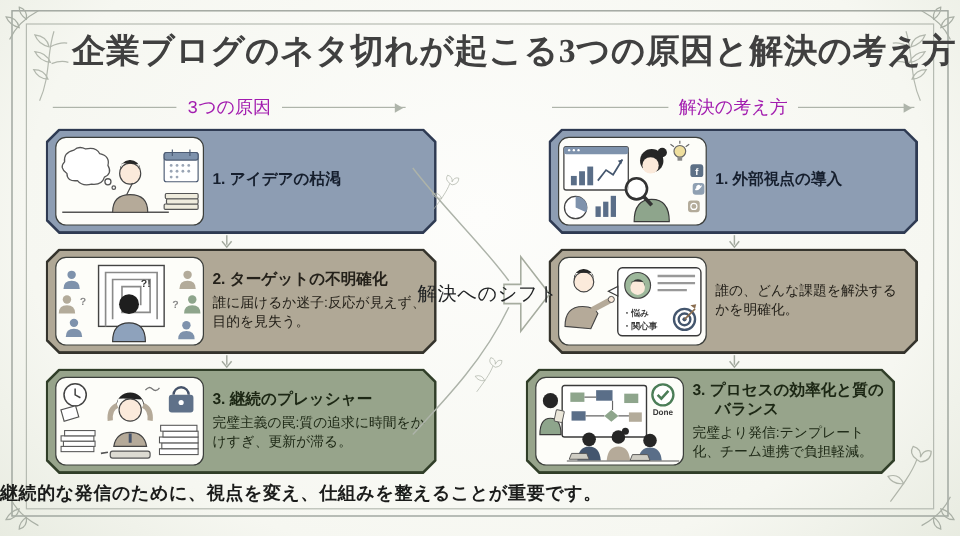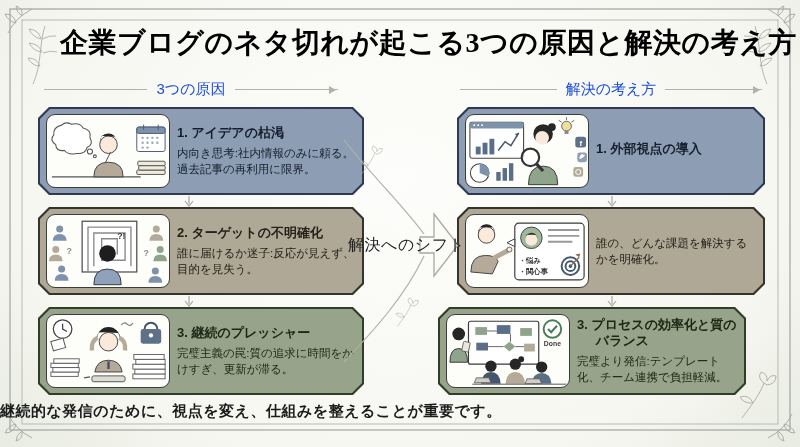--- a/index.html
+++ b/index.html
@@ -5,25 +5,25 @@
   html,body{margin:0;padding:0;}
   body{
     width:800px;height:447px;position:relative;overflow:hidden;
     font-family:"Liberation Sans","DejaVu Sans",sans-serif;
     background:radial-gradient(ellipse 95% 130% at 50% 40%, #fdfdfb 0%, #f6f7f1 50%, #e4e8dc 76%, #c9d1bf 100%);
   }
   .decor{position:absolute;left:0;top:0;pointer-events:none;}
   .title{
     position:absolute;left:60px;right:60px;top:24px;text-align:center;
     font-family:"Liberation Serif","DejaVu Serif",serif;
-    font-size:28px;font-weight:bold;color:#000000;letter-spacing:.5px;white-space:nowrap;
+    font-size:28px;font-weight:bold;color:#404040;letter-spacing:.5px;white-space:nowrap;
   }
   .col-header{
     position:absolute;top:80px;display:flex;align-items:center;gap:9px;
-    font-family:Liberation Sans, sans-serif;font-size:15px;color:#1d4ed8;
+    font-family:Liberation Mono, monospace;font-size:15px;color:#a21caf;
   }
   .col-header.left{left:44px;width:294px;}
   .col-header.right{left:460px;width:302px;}
   .hline{flex:1;height:1px;background:#aeb4aa;position:relative;}
   .hline.arrow::after{
     content:"";position:absolute;right:-2px;top:-3.5px;
     border:4px solid transparent;border-left:7px solid #aeb4aa;
   }
   .box{position:absolute;width:326px;height:88px;background:var(--border);
     clip-path:polygon(11px 0,calc(100% - 11px) 0,100% 11px,100% calc(100% - 11px),calc(100% - 11px) 100%,11px 100%,0 calc(100% - 11px),0 11px);}
@@ -151,21 +151,20 @@
         <g>
           <circle cx="63" cy="28" r="9" fill="#fbeadb" stroke="#444"></circle>
           <path d="M54,26 a9,9 0 0 1 18,-1 l-2,-5 -14,-1 z" fill="#272727"></path>
           <path d="M48,61 q0,-15 15,-15 q15,0 15,15 z" fill="#b5aa99" stroke="#444"></path>
           <path d="M60,46 q3,-6 5,-10" stroke="#444" fill="none"></path>
         </g>
       </svg>
     </div>
     <div class="txt">
       <div class="box-title">1. アイデアの枯渇</div>
-      <div class="box-desc">内向き思考:社内情報のみに頼る。過去記事の再利用に限界。</div>
     </div>
   </div>
 </div>
 
 <div class="box" style="left: 38px; top: 207px; --fill: #b0a896; --border: #34332c; --text: #24211a;">
   <div class="box-inner">
     <div class="panel">
       <svg viewBox="0 0 125 69">
         <g>
           <rect x="36" y="4" width="56" height="52" fill="#fff" stroke="#444" stroke-width="1.2"></rect>

